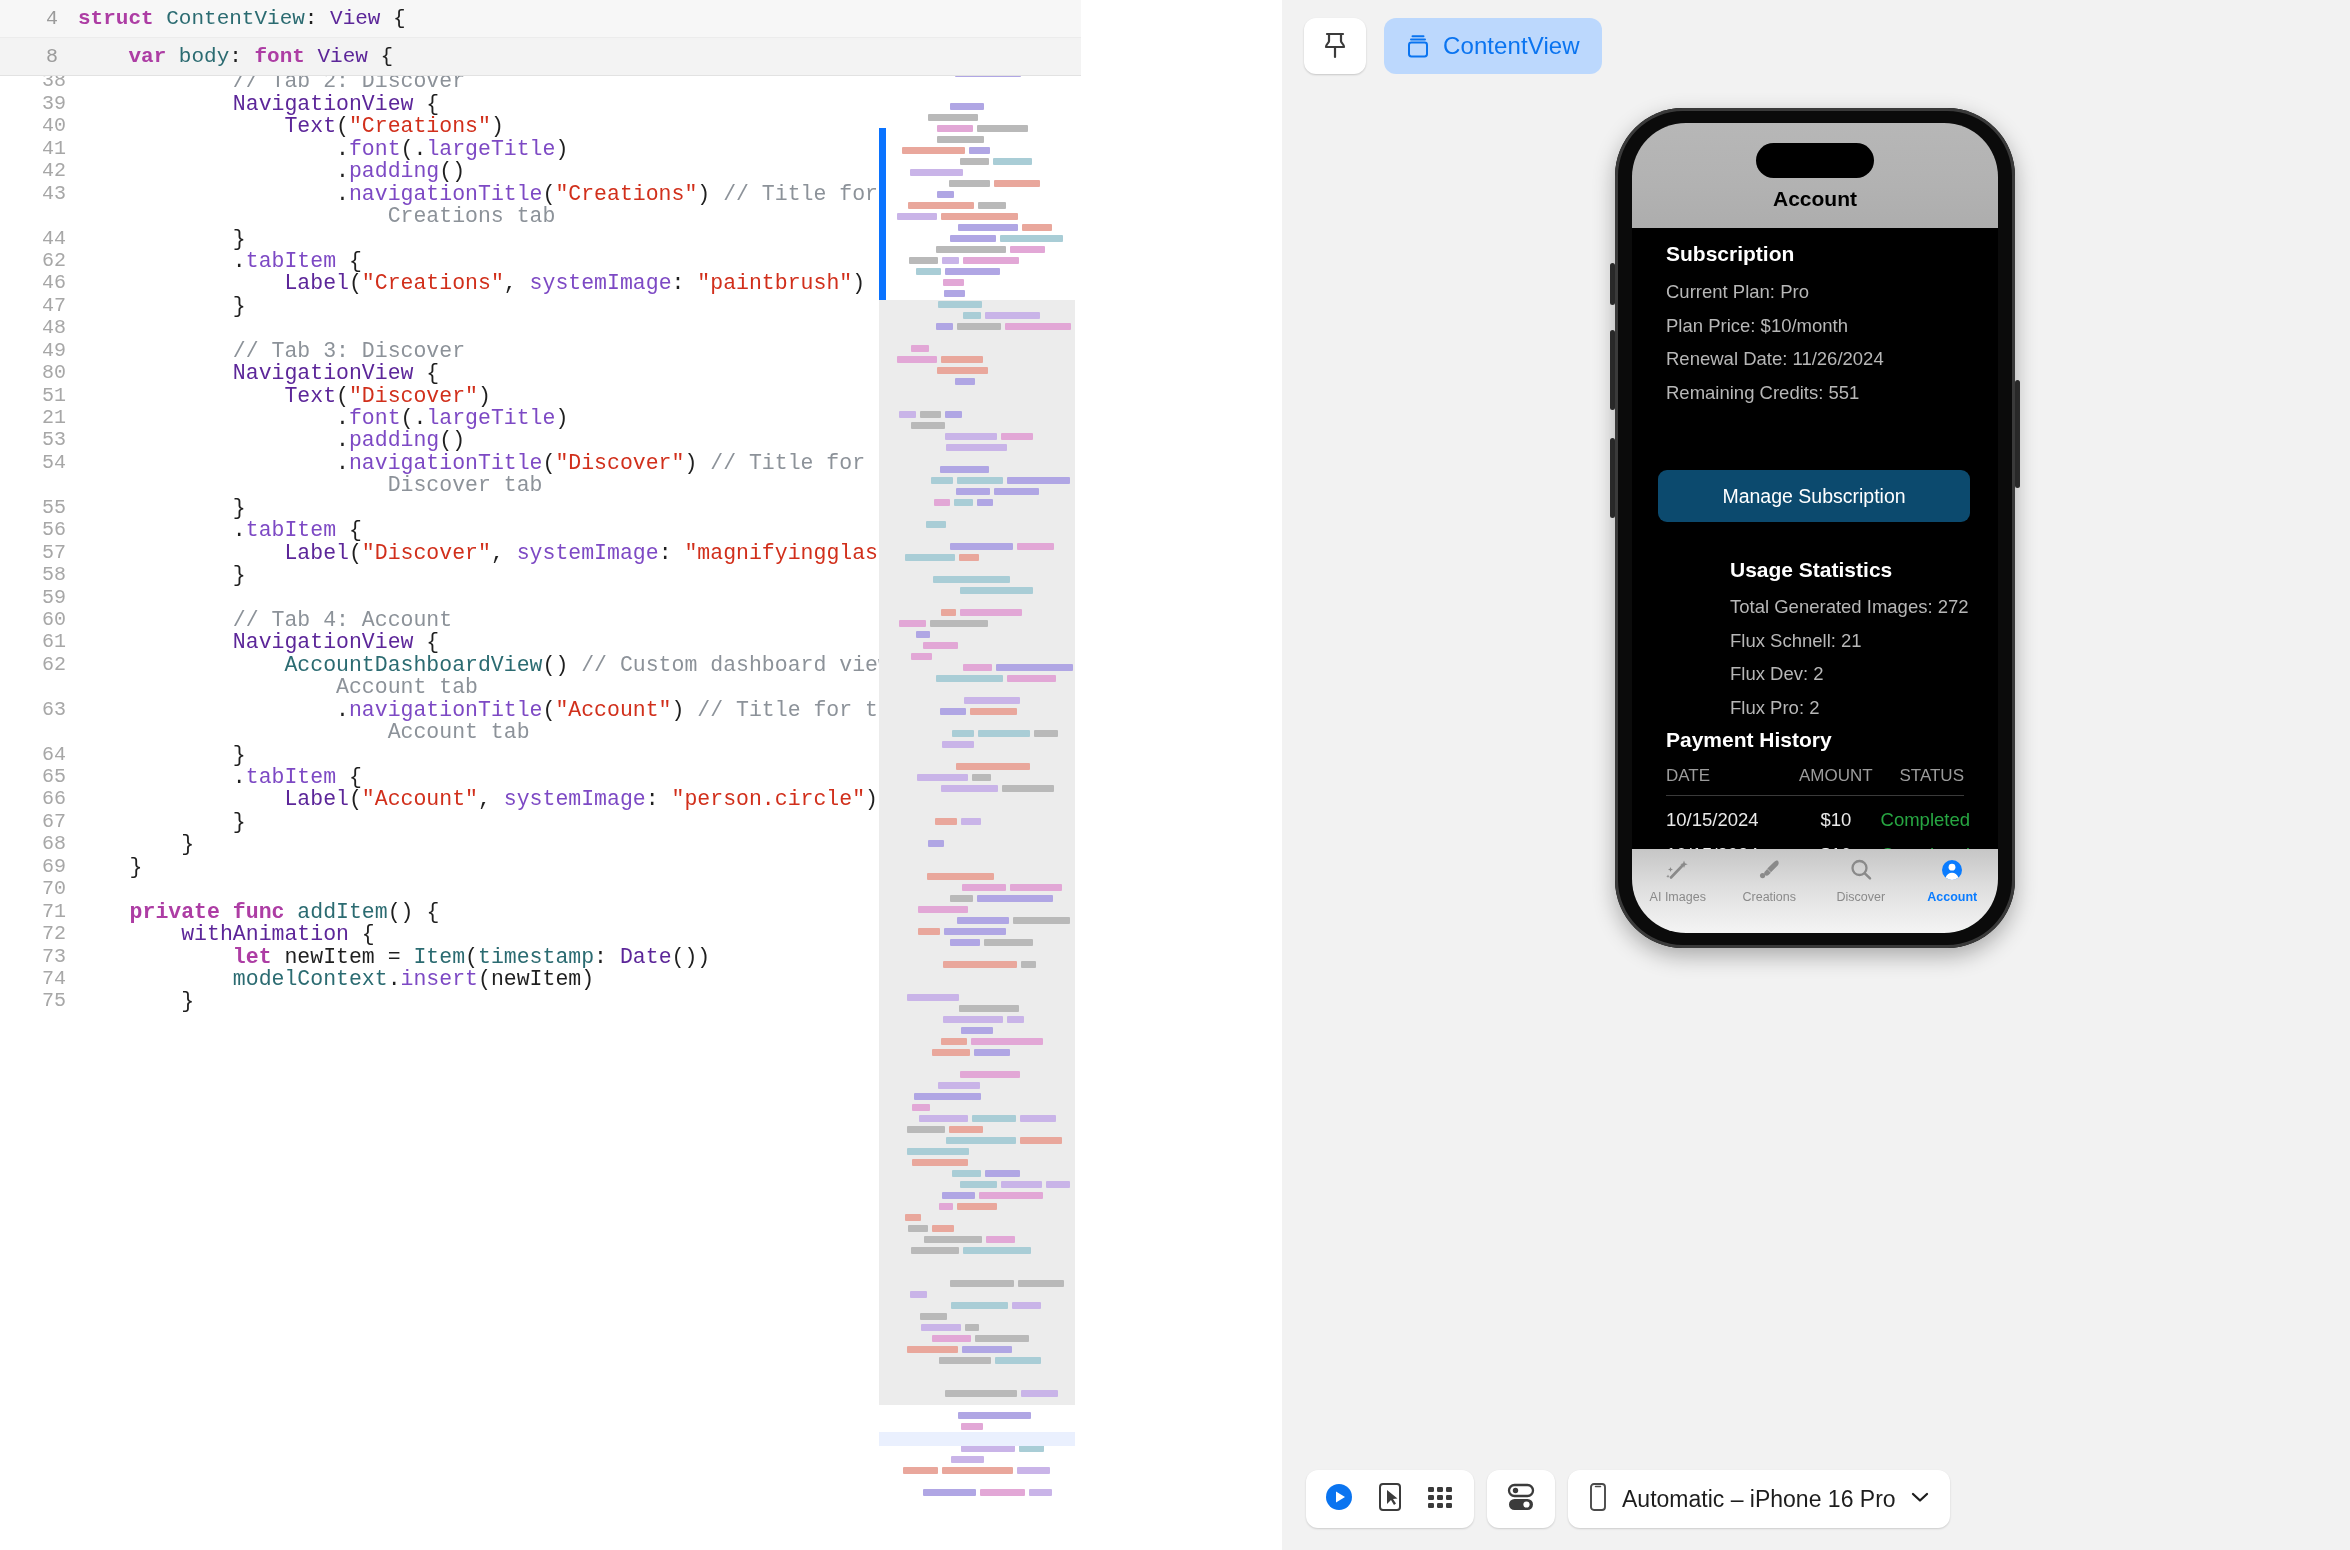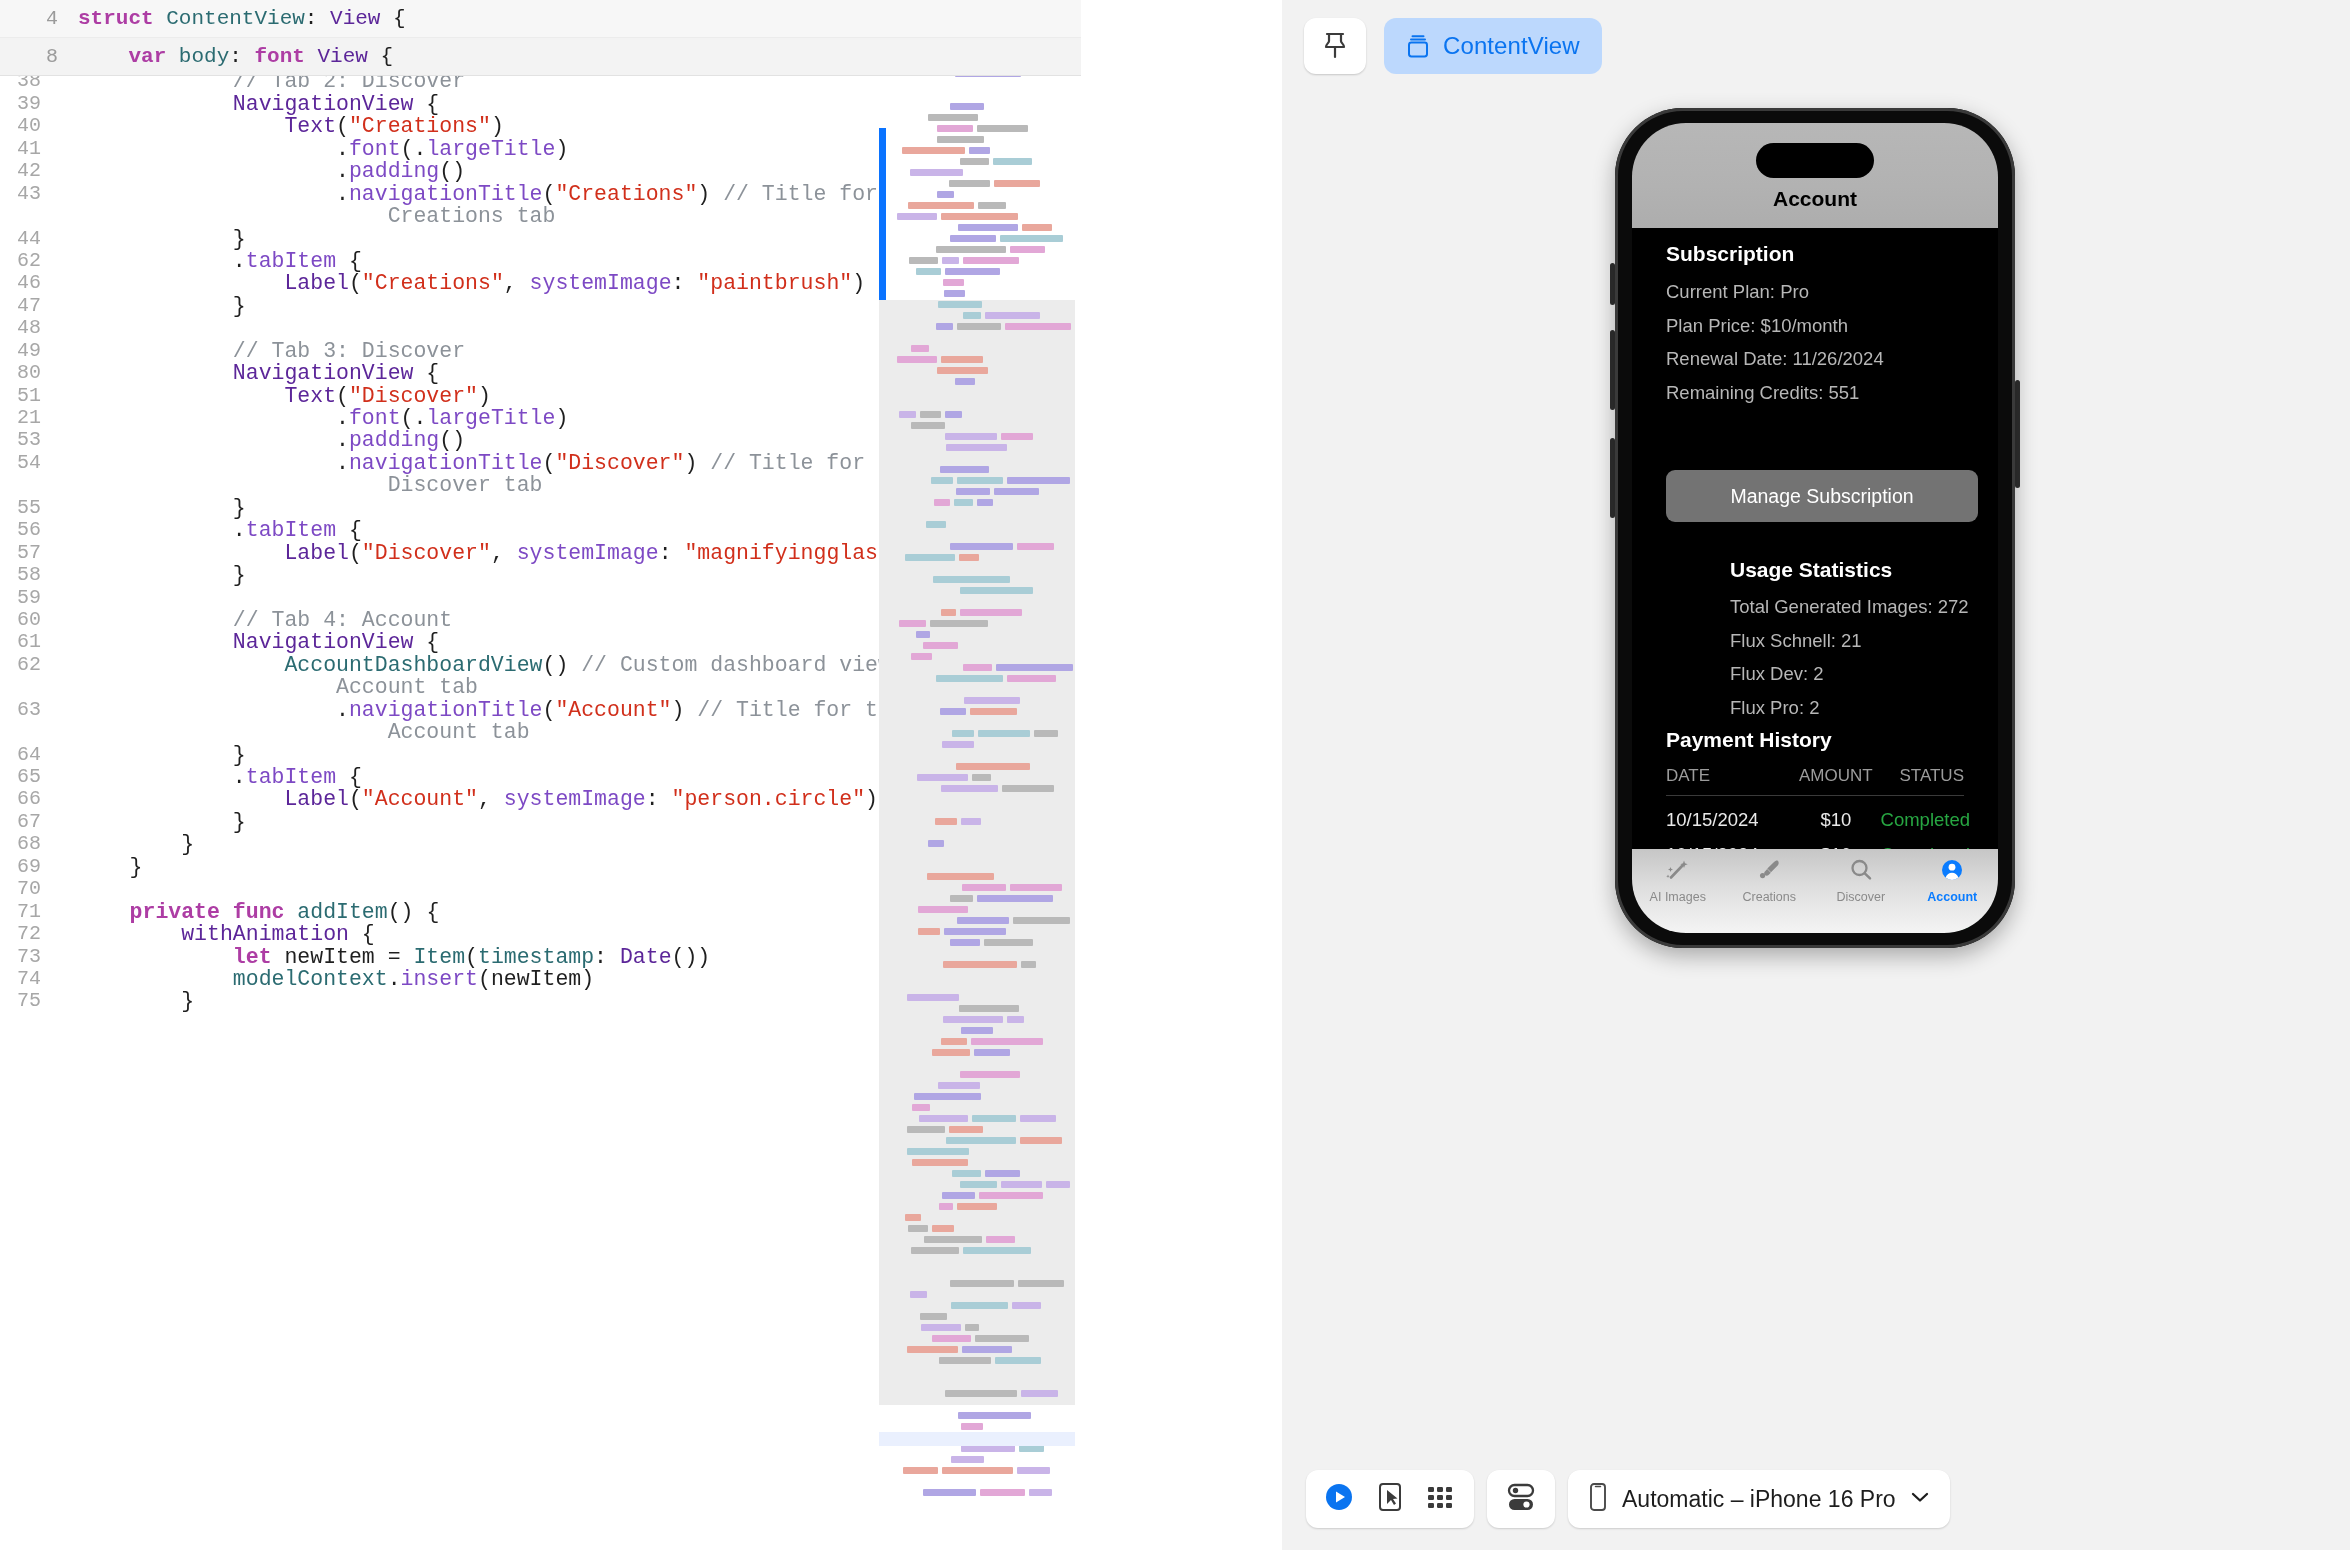--- a/index.html
+++ b/index.html
@@ -19,21 +19,21 @@
   .jumprow{position:relative;height:37px;line-height:37px;white-space:pre;
            font-family:"Liberation Mono", monospace;font-size:21px;}
   .jumprow.r1{background:#f7f7f7;border-bottom:1px solid #ececec;}
   .jumprow.r2{background:#f3f3f3;border-bottom:1px solid #e2e2e2;}
   .jumprow .ln{position:absolute;left:0;width:58px;text-align:right;color:#9b9b9b;font-size:20px;}
   .jumprow .tx{position:absolute;left:78px;}
 
   .codewrap{position:absolute;top:48px;left:0;width:1081px;height:1502px;}
   .coderow{position:relative;height:22.45px;white-space:pre;
            font-family:"Liberation Mono", monospace;font-size:21.5px;}
-  .coderow .ln{position:absolute;left:0;width:58px;text-align:center;color:#a7a7a7;font-size:20px;line-height:22.45px;}
+  .coderow .ln{position:absolute;left:8px;width:58px;text-align:right;color:#a7a7a7;font-size:20px;line-height:22.45px;}
   .coderow .tx{position:absolute;left:78px;line-height:22.45px;color:#1f1f1f;}
 
   
   .kw{color:#ad3da4;font-weight:bold}
   .ty{color:#5c2699}
   .tyg{color:#2b6b71}
   .str{color:#d12f1b}
   .cm{color:#8c9299}
   .mem{color:#7d49c4}
   .pl{color:#1f1f1f}
@@ -73,22 +73,22 @@
   .nav-title{position:absolute;left:0;right:0;top:64px;text-align:center;color:#000;
              font-size:21px;font-weight:bold;}
 
   .screen-body{position:absolute;left:0;right:0;top:105px;bottom:0;background:#000;}
 
   .sec-title{color:#fff;font-size:21px;font-weight:bold;}
   .sec-line{color:#b7b7b7;font-size:18.5px;}
   .sub-block{position:absolute;left:34px;top:14px;}
   .sub-block .sec-title{margin-bottom:15px;}
   .sub-block .sec-line{margin-bottom:11.5px;}
-  .manage-btn{position:absolute;left:34px;top:242px;width:312px;height:52px;border-radius:9px;
-              background:#737373;display:flex;align-items:center;justify-content:center;}
+  .manage-btn{position:absolute;left:26px;top:242px;width:312px;height:52px;border-radius:9px;
+              background:#0c4a6e;display:flex;align-items:center;justify-content:center;}
   .manage-btn span{color:#fff;font-size:19.5px;}
 
   .usage-block{position:absolute;left:98px;top:330px;}
   .usage-block .sec-title{margin-bottom:14px;}
   .usage-block .sec-line{margin-bottom:11.5px;}
 
   .pay-block{position:absolute;left:34px;top:500px;right:34px;}
   .pay-block .sec-title{margin-bottom:14px;}
   .pay-head{display:flex;color:#9c9c9c;font-size:17px;padding-bottom:9px;border-bottom:1px solid #3a3a3a;}
   .pay-row{display:flex;font-size:18.5px;padding:13px 0 0 0;}

